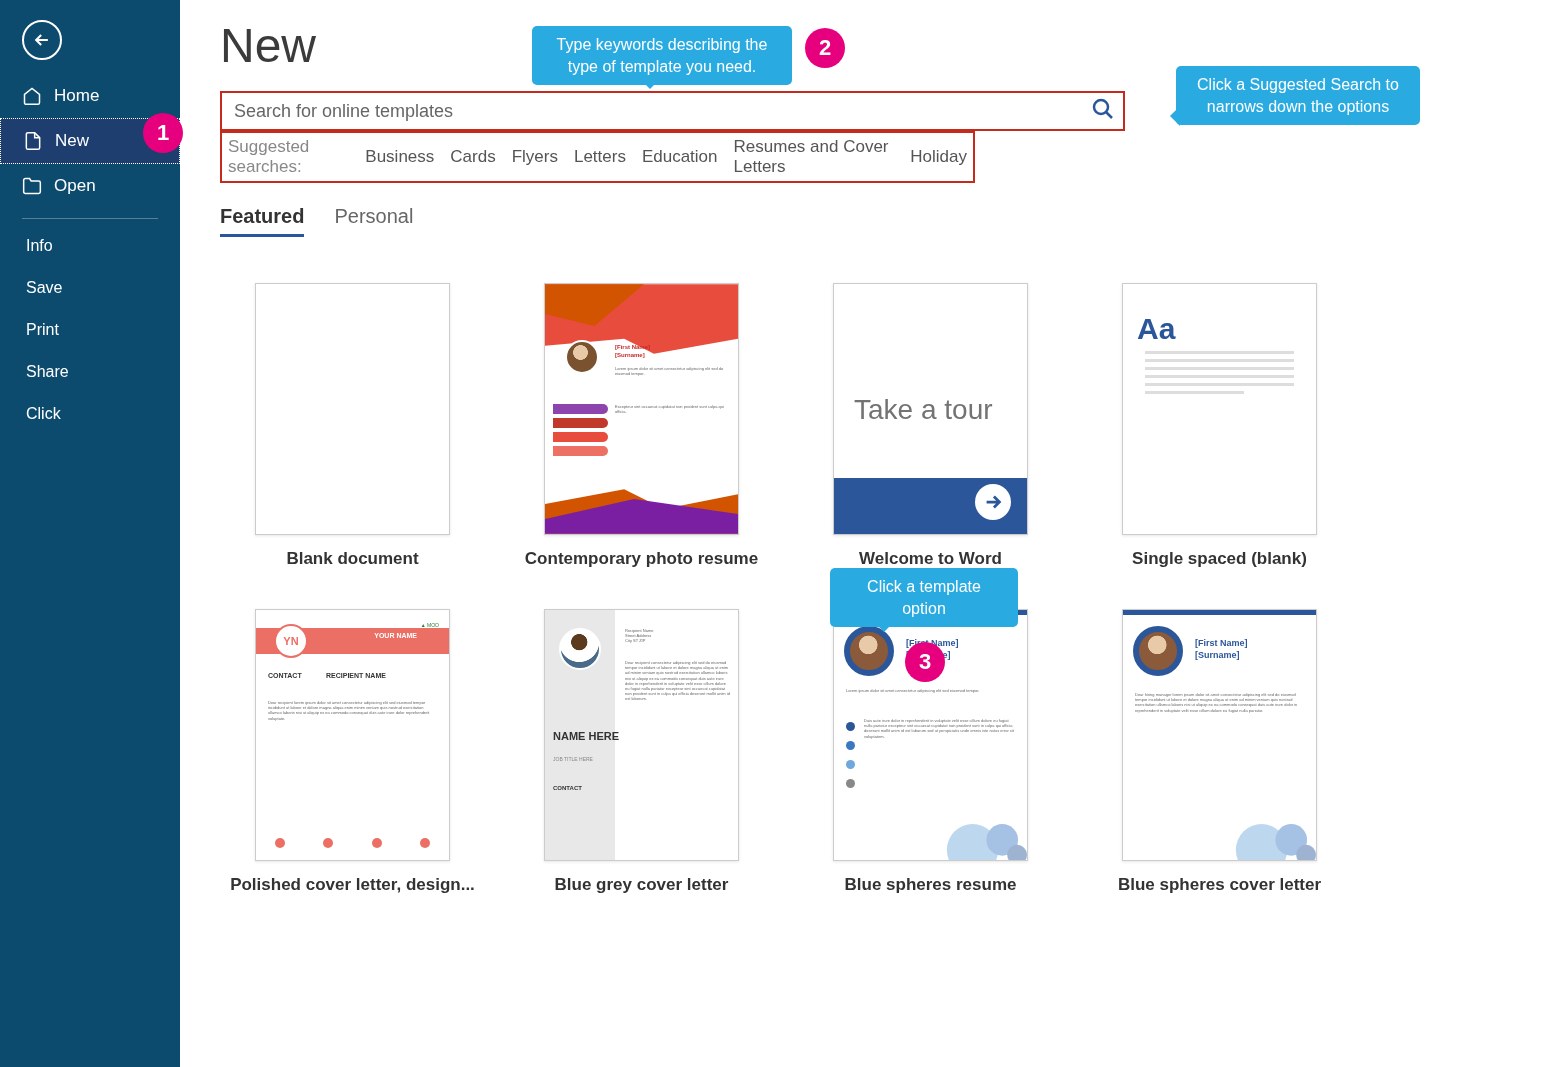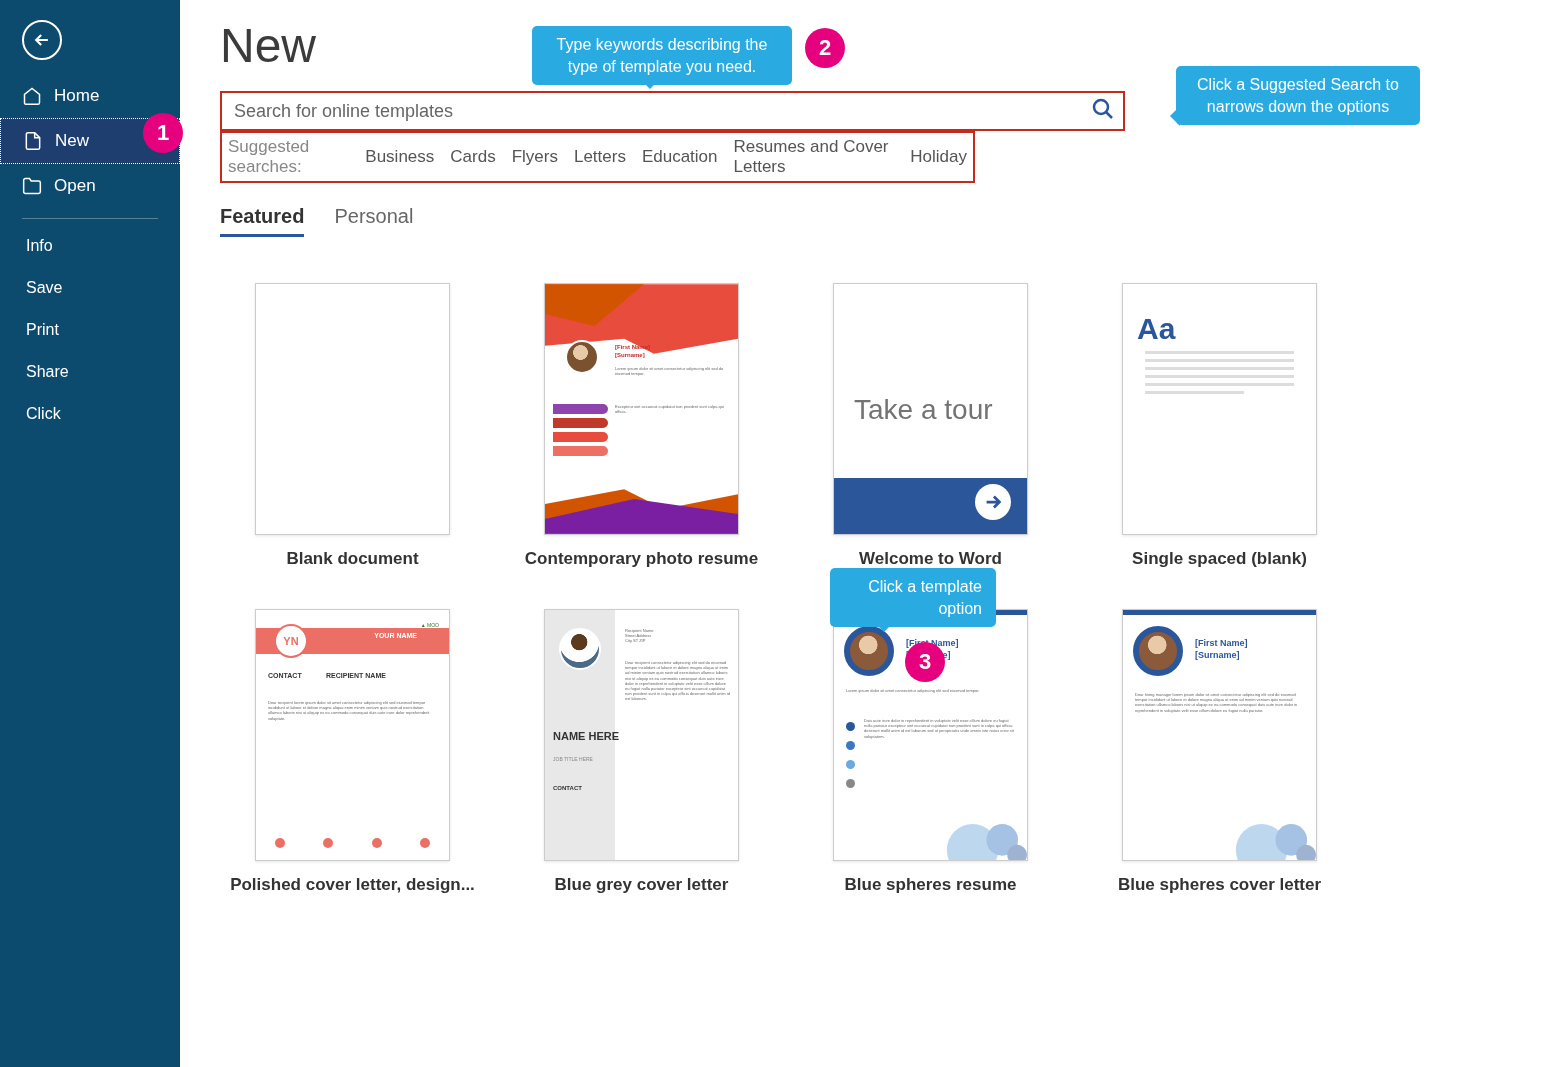--- a/index.html
+++ b/index.html
@@ -27,21 +27,21 @@
   .tab.active { font-weight: 600; color: #333; border-bottom: 3px solid #2b579a; }
   .grid { display: grid; grid-template-columns: repeat(4, 265px); gap: 40px 24px; margin-top: 46px; justify-content: start; }
   .card { display: flex; flex-direction: column; align-items: center; cursor: pointer; }
   .thumb { width: 195px; height: 252px; border: 1px solid #ccc; background: #fff; position: relative; overflow: hidden; box-shadow: 0 1px 3px rgba(0,0,0,0.1); }
   .card-label { margin-top: 14px; font-size: 17px; font-weight: 600; color: #333; text-align: center; }
   .callout { position: absolute; background: #29abe2; color: #fff; padding: 8px 14px; border-radius: 5px; font-size: 16px; text-align: center; line-height: 1.35; z-index: 50; }
   .callout.c1 { top: 26px; left: 352px; width: 260px; }
   .callout.c1::after { content: ''; position: absolute; bottom: -12px; left: 110px; border: 8px solid transparent; border-top-color: #29abe2; }
   .callout.c2 { top: 66px; left: 996px; width: 244px; }
   .callout.c2::after { content: ''; position: absolute; bottom: -1px; left: -16px; border: 10px solid transparent; border-right-color: #29abe2; }
-  .callout.c3 { top: 568px; left: 650px; width: 166px; text-align: right; }
+  .callout.c3 { top: 568px; left: 650px; width: 188px; }
   .callout.c3::after { content: ''; position: absolute; bottom: -14px; left: 45px; border: 9px solid transparent; border-top-color: #29abe2; }
   .badge { position: absolute; width: 40px; height: 40px; background: #e6007e; border-radius: 50%; color: #fff; font-size: 22px; font-weight: 600; display: flex; align-items: center; justify-content: center; z-index: 60; }
   .badge.b1 { top: 113px; left: 143px; }
   .badge.b2 { top: 28px; left: 625px; }
   .badge.b3 { top: 642px; left: 725px; }
   .txtline { height: 3px; background: #ddd; margin: 5px 8px; }
   .txtline.short { width: 60%; }
   .tiny { font-size: 4px; color: #666; line-height: 1.3; }
   .tiny-header { font-size: 6px; font-weight: bold; color: #c62828; }
   .tiny-name { font-size: 7px; font-weight: 700; color: #333; }

